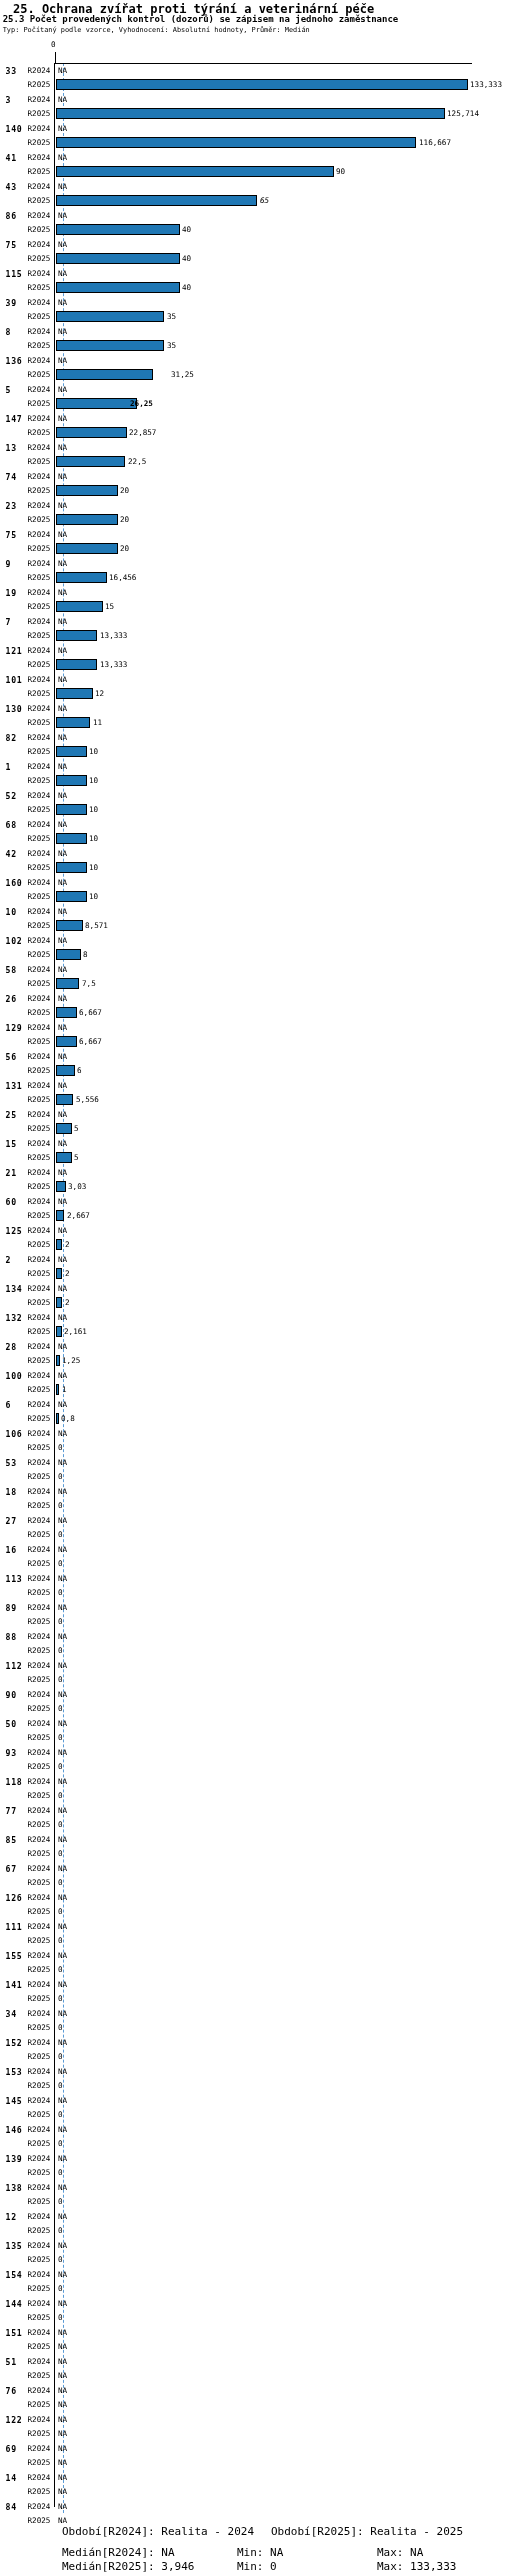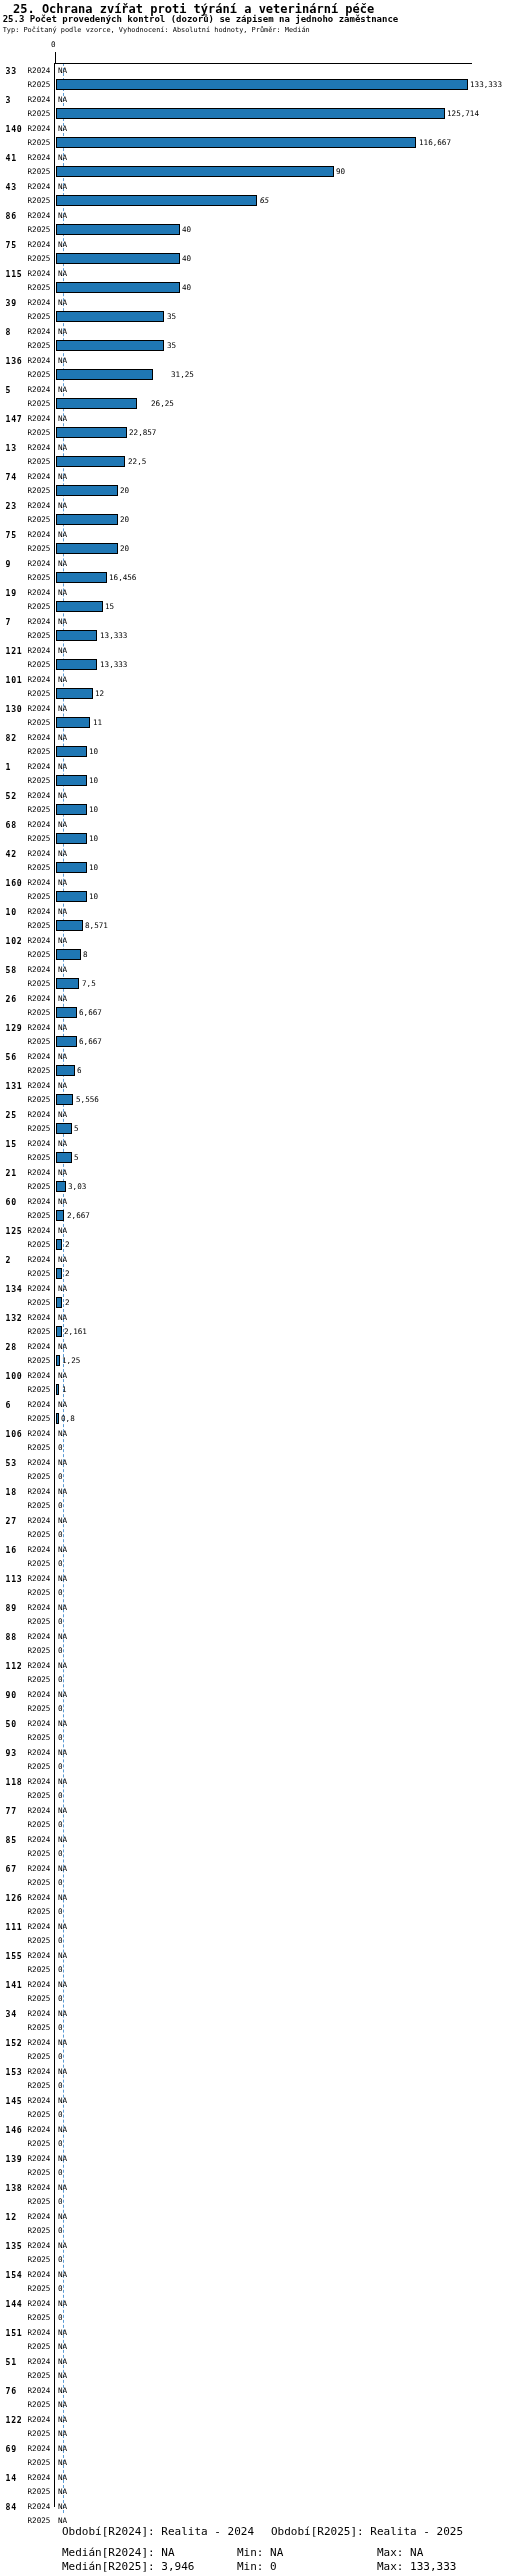--- a/index.html
+++ b/index.html
@@ -174,21 +174,21 @@
     </div>
     <div class="group">
       <div class="gid">5</div>
       <div class="row">
         <span class="rlabel">R2024</span>
         <span class="val" style="left: 58px;">NA</span>
       </div>
       <div class="row">
         <span class="rlabel">R2025</span>
         <span class="bar" style="width: 81px; background: rgb(31, 119, 180); border: 0.7px solid rgb(0, 0, 0);"></span>
-        <span class="val" style="left: 151px;">26,25</span>
+        <span class="val" style="left: 130px; font-weight: bold;">26,25</span>
       </div>
     </div>
     <div class="group">
       <div class="gid">147</div>
       <div class="row">
         <span class="rlabel">R2024</span>
         <span class="val" style="left: 58px;">NA</span>
       </div>
       <div class="row">
         <span class="rlabel">R2025</span>

